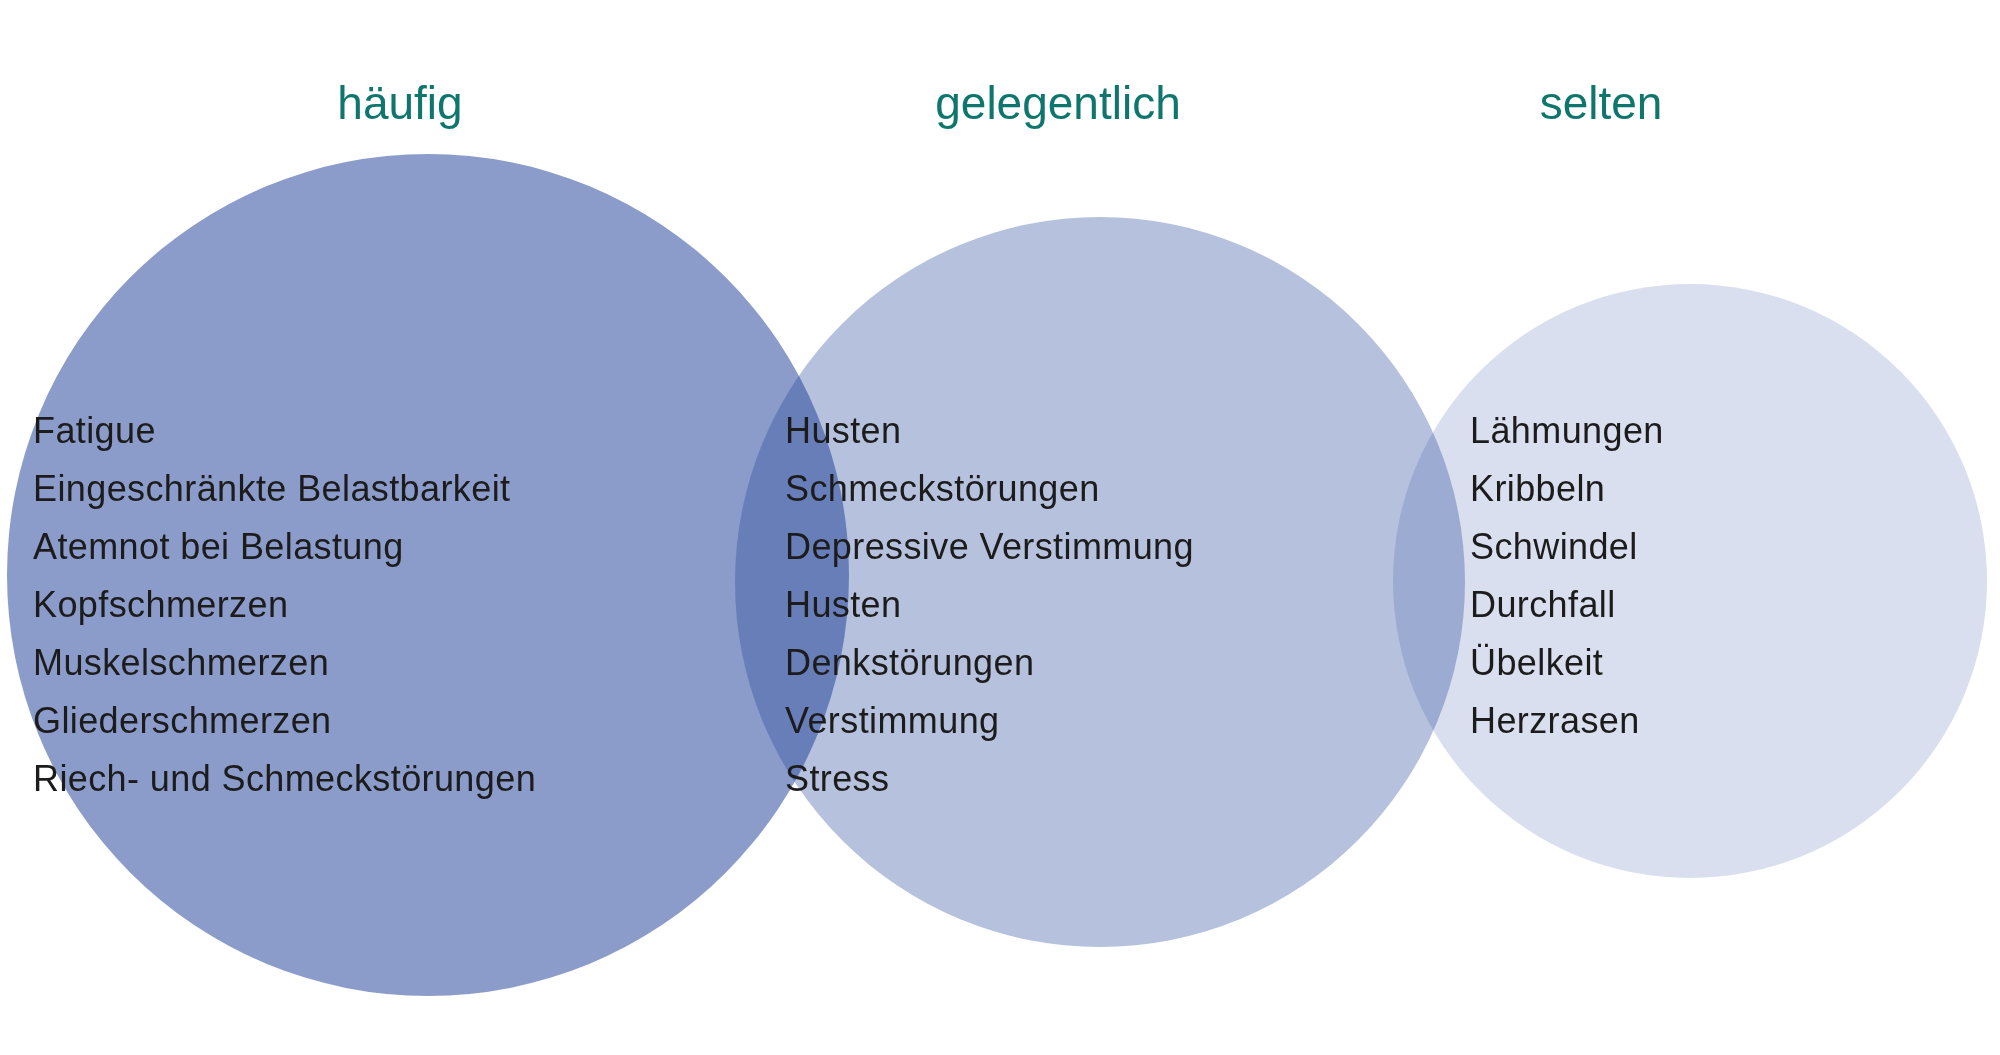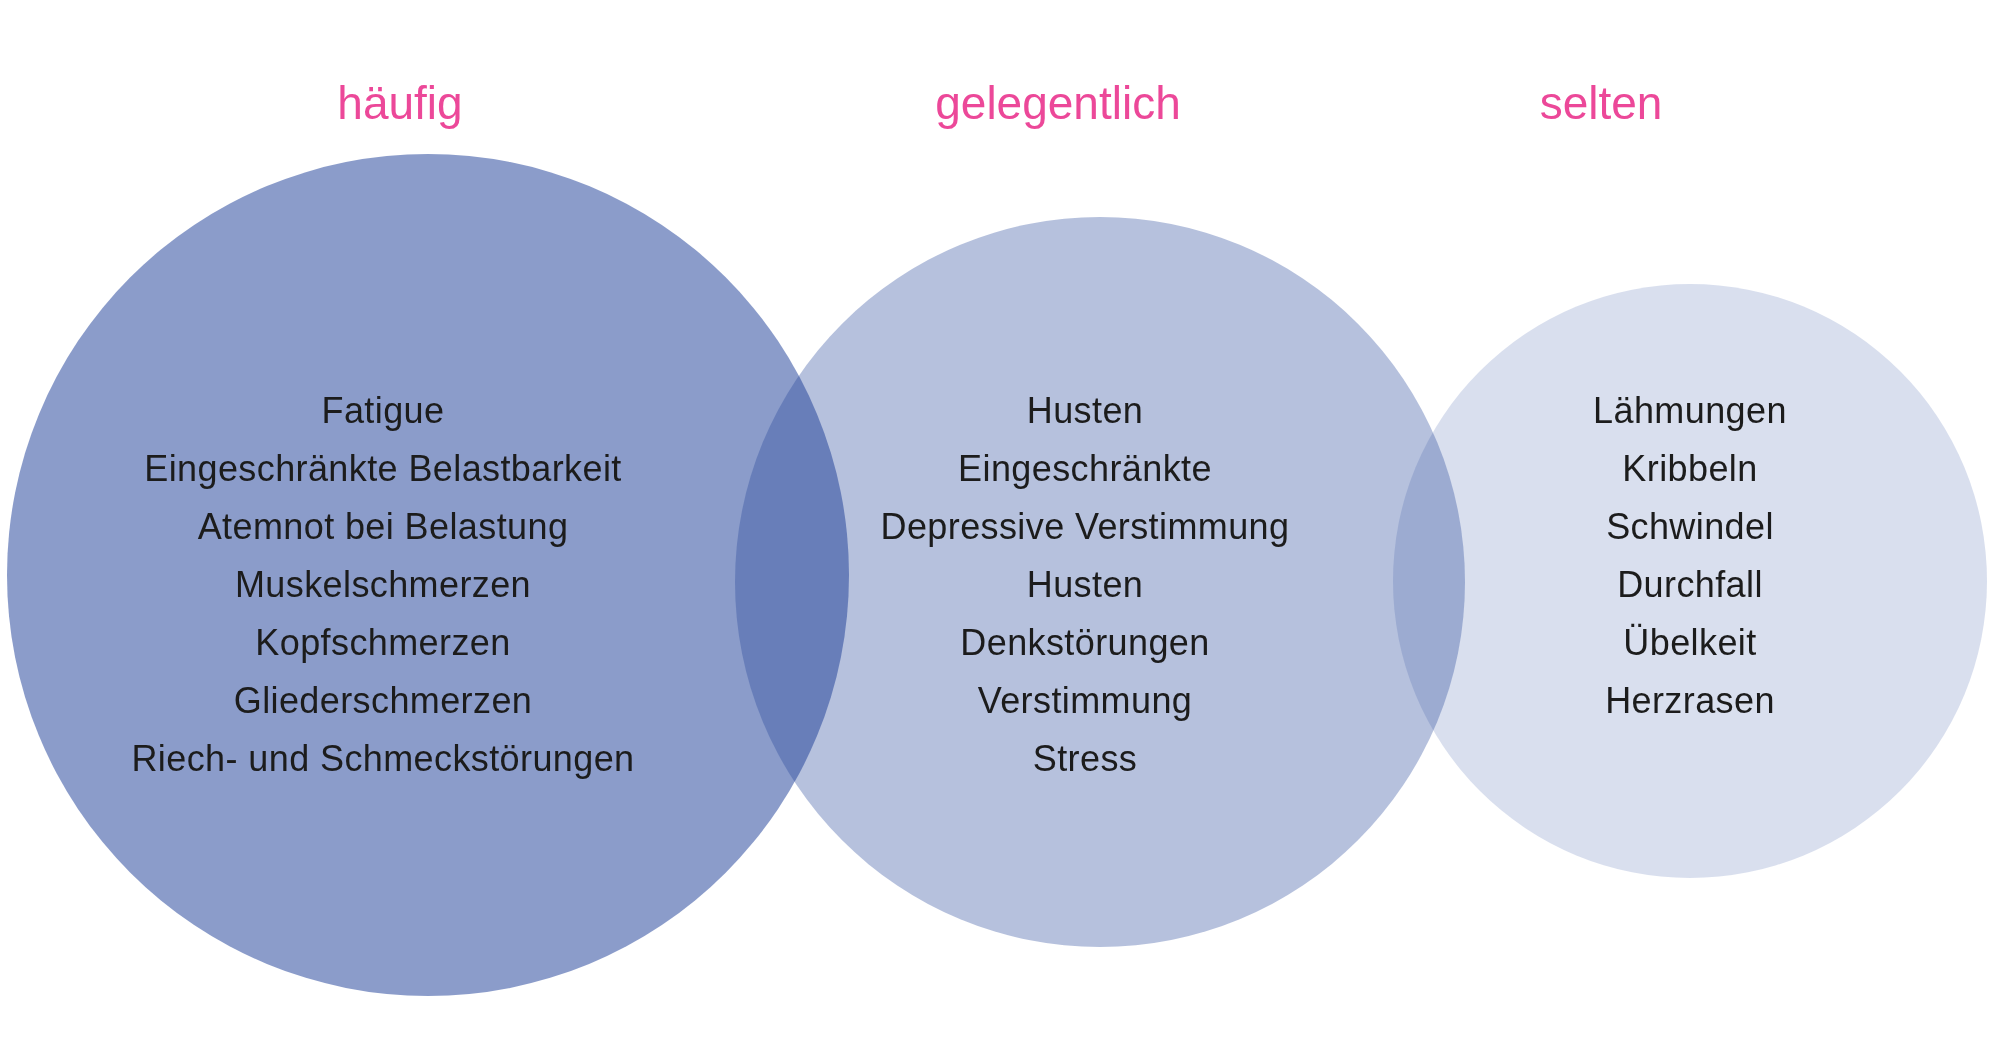--- a/index.html
+++ b/index.html
@@ -32,33 +32,33 @@
   }
   .circle.freq-low {
     left: 1393px; top: 284px;
     width: 594px; height: 594px;
     background: rgba(32, 66, 153, 0.17);
   }
   .group-title {
     position: absolute;
     top: 75px;
     transform: translateX(-50%);
-    color: #ec4899;
+    color: #0f766e;
     font-size: 46px;
     font-weight: 400;
     line-height: 56px;
     white-space: nowrap;
   }
   .group-title.t-high { left: 400px; }
   .group-title.t-mid  { left: 1058px; }
   .group-title.t-low  { left: 1601px; }
   .item-list {
     position: absolute;
-    top: 382px;
-    text-align: center;
+    top: 402px;
+    text-align: left;
     color: #1c1c1c;
     font-size: 36px;
     font-weight: 300;
     letter-spacing: 0.4px;
   }
   .item-list .item {
     height: 58px;
     line-height: 58px;
     white-space: nowrap;
   }
@@ -76,29 +76,29 @@
   <div class="group-title t-low">selten</div>
 
   <div class="circle freq-high"></div>
   <div class="circle freq-mid"></div>
   <div class="circle freq-low"></div>
 
   <div class="item-list l-high">
     <div class="item">Fatigue</div>
     <div class="item">Eingeschränkte Belastbarkeit</div>
     <div class="item">Atemnot bei Belastung</div>
+    <div class="item">Kopfschmerzen</div>
     <div class="item">Muskelschmerzen</div>
-    <div class="item">Kopfschmerzen</div>
     <div class="item">Gliederschmerzen</div>
     <div class="item">Riech- und Schmeckstörungen</div>
   </div>
 
   <div class="item-list l-mid">
     <div class="item">Husten</div>
-    <div class="item">Eingeschränkte</div>
+    <div class="item">Schmeckstörungen</div>
     <div class="item">Depressive Verstimmung</div>
     <div class="item">Husten</div>
     <div class="item">Denkstörungen</div>
     <div class="item">Verstimmung</div>
     <div class="item">Stress</div>
   </div>
 
   <div class="item-list l-low">
     <div class="item">Lähmungen</div>
     <div class="item">Kribbeln</div>

